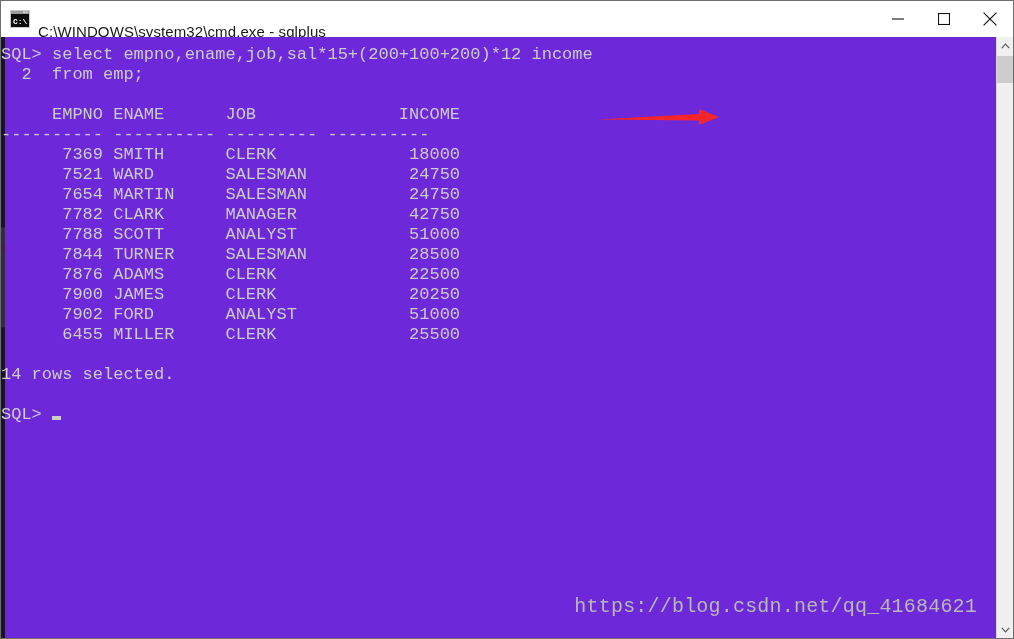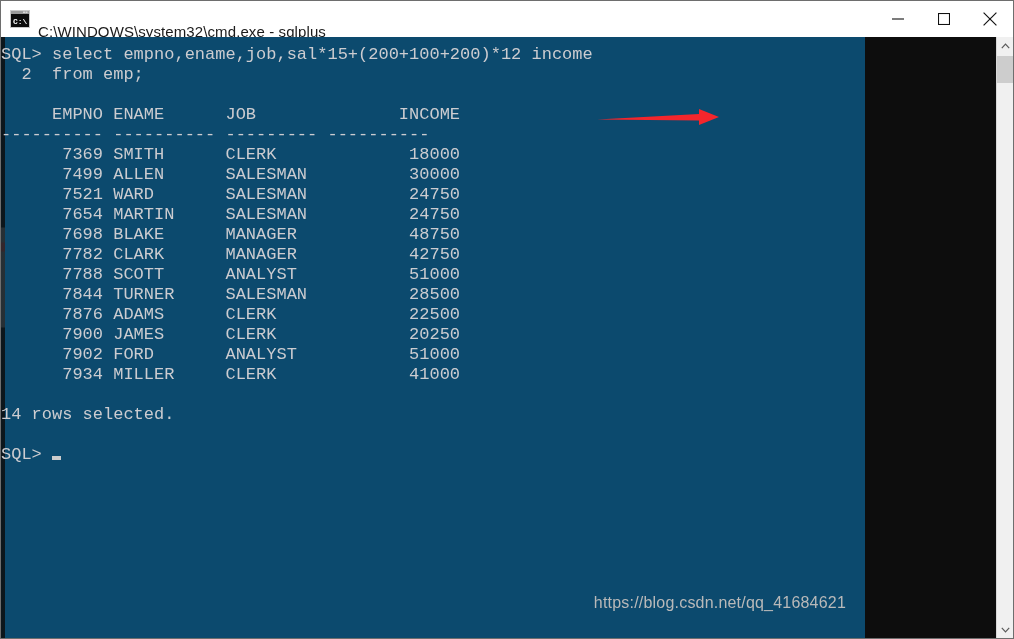--- a/index.html
+++ b/index.html
@@ -64,23 +64,23 @@
     border: none;
     padding: 0;
   }
   .winbtn svg { display: block; }
 
   
   #console {
     position: absolute;
     left: 0;
     top: 36px;
-    width: 864px;
+    width: 995px;
     height: 601px;
-    background: #0c4a6e;
+    background: #6d28d9;
     box-sizing: border-box;
     overflow: hidden;
     padding-left: 43px;
   }
   #console-inner {
     position: absolute;
     left: 0;
     top: 8px;
     width: 995px;
   }
@@ -119,23 +119,23 @@
         #2b2b2b 215px, #2b2b2b 290px,
         #0d0d0d 291px, #0d0d0d 601px);
     opacity: 0.85;
     pointer-events: none;
   }
 
   
   #watermark {
     position: absolute;
     right: 19px;
-    bottom: 26px;
-    font-family: Liberation Sans, sans-serif;
-    font-size: 16px;
+    bottom: 20px;
+    font-family: Liberation Mono, monospace;
+    font-size: 20px;
     color: #b9b9b9;
     white-space: nowrap;
     letter-spacing: 0.2px;
   }
 
   
   #red-arrow {
     position: absolute;
     left: 594px;
     top: 60px;
@@ -233,31 +233,29 @@
     <div id="console-inner">
 
       <div class="cline">SQL&gt; select empno,ename,job,sal*15+(200+100+200)*12 income</div>
       <div class="cline">  2  from emp;</div>
       <div class="cline blank"> </div>
 
       <div class="cline">     EMPNO ENAME      JOB              INCOME</div>
       <div class="cline">---------- ---------- --------- ----------</div>
 
       <div class="cline">      7369 SMITH      CLERK             18000</div>
-      <div class="cline">      7499 ALLEN      SALESMAN          30000</div>
       <div class="cline">      7521 WARD       SALESMAN          24750</div>
       <div class="cline">      7654 MARTIN     SALESMAN          24750</div>
-      <div class="cline">      7698 BLAKE      MANAGER           48750</div>
       <div class="cline">      7782 CLARK      MANAGER           42750</div>
       <div class="cline">      7788 SCOTT      ANALYST           51000</div>
       <div class="cline">      7844 TURNER     SALESMAN          28500</div>
       <div class="cline">      7876 ADAMS      CLERK             22500</div>
       <div class="cline">      7900 JAMES      CLERK             20250</div>
       <div class="cline">      7902 FORD       ANALYST           51000</div>
-      <div class="cline">      7934 MILLER     CLERK             41000</div>
+      <div class="cline">      6455 MILLER     CLERK             25500</div>
 
       <div class="cline blank"> </div>
       <div class="cline">14 rows selected.</div>
       <div class="cline blank"> </div>
 
       <div class="cline"><span>SQL&gt;</span><span id="cursor"></span></div>
     </div>
 
     <div id="red-arrow">
       <svg width="126" height="34" viewBox="0 0 126 34">

